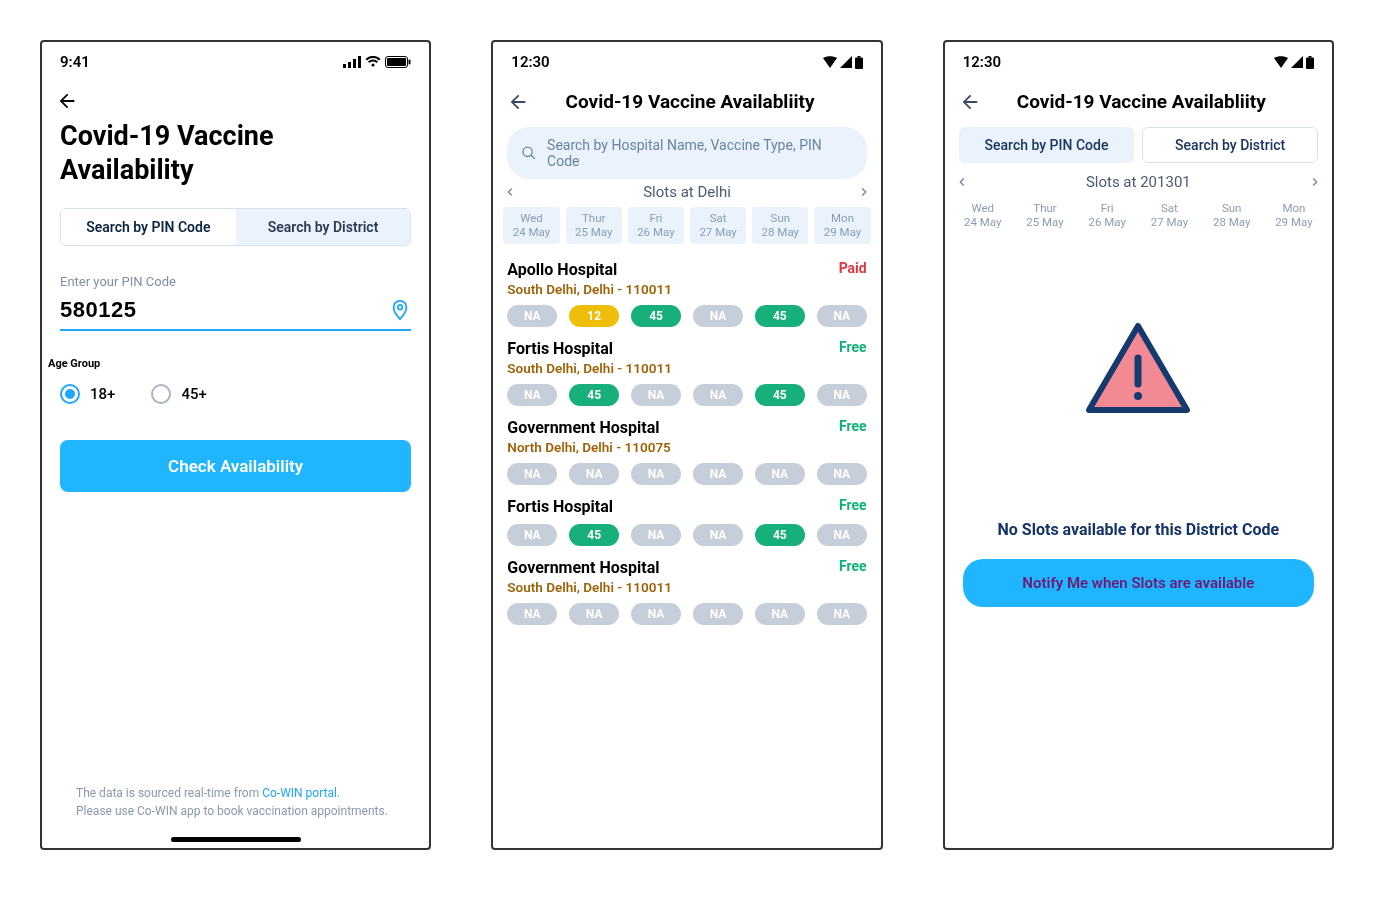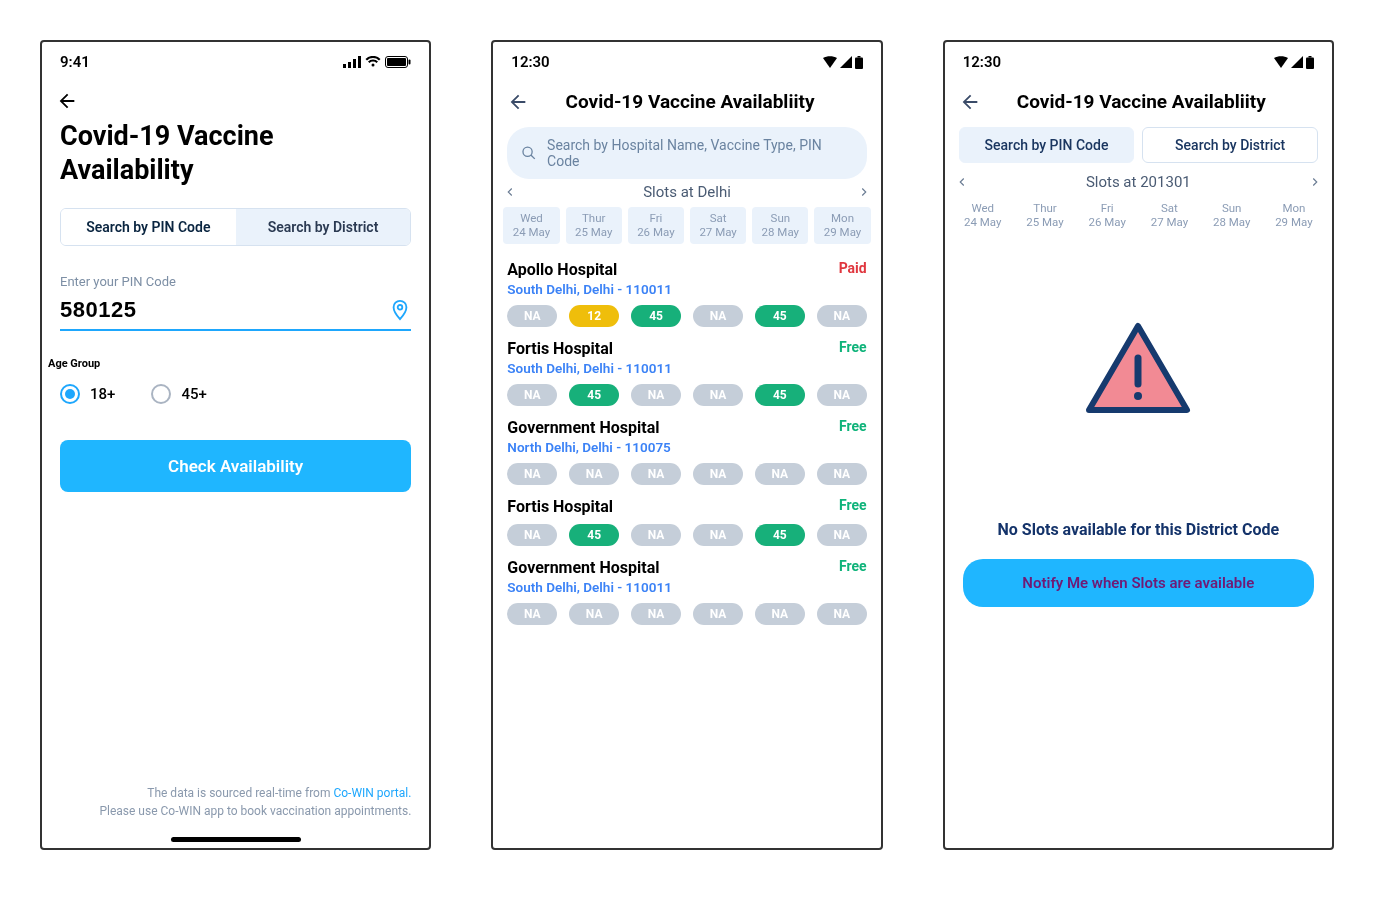--- a/index.html
+++ b/index.html
@@ -139,21 +139,21 @@
     font-weight:600;
     text-align:center;
     padding:16px;
     border-radius:8px;
     cursor:pointer;
   }
   .footer-note {
     position:absolute;
     bottom:28px;
     left:34px;right:18px;
-    text-align:right;
+    text-align:left;
     font-size:12px;
     color:#8a99ad;
     line-height:1.5;
   }
   .footer-note .link { color:#1ea7fd; }
   .home-indicator {
     position:absolute;
     bottom:6px;
     left:50%;
     transform:translateX(-50%);
@@ -209,21 +209,21 @@
     font-size:16px;
     font-weight:700;
     color:#000;
   }
   .hosp-tag { font-size:14px;font-weight:700; }
   .hosp-tag.paid { color:#e0373f; }
   .hosp-tag.free { color:#0fb37a; }
   .hosp-addr {
     font-size:13.5px;
     font-weight:600;
-    color:#3b82f6;
+    color:#a16207;
     margin-top:2px;
   }
   .slot-row {
     display:flex;
     gap:12px;
     margin-top:8px;
   }
   .slot-pill {
     flex:1;
     height:22px;

